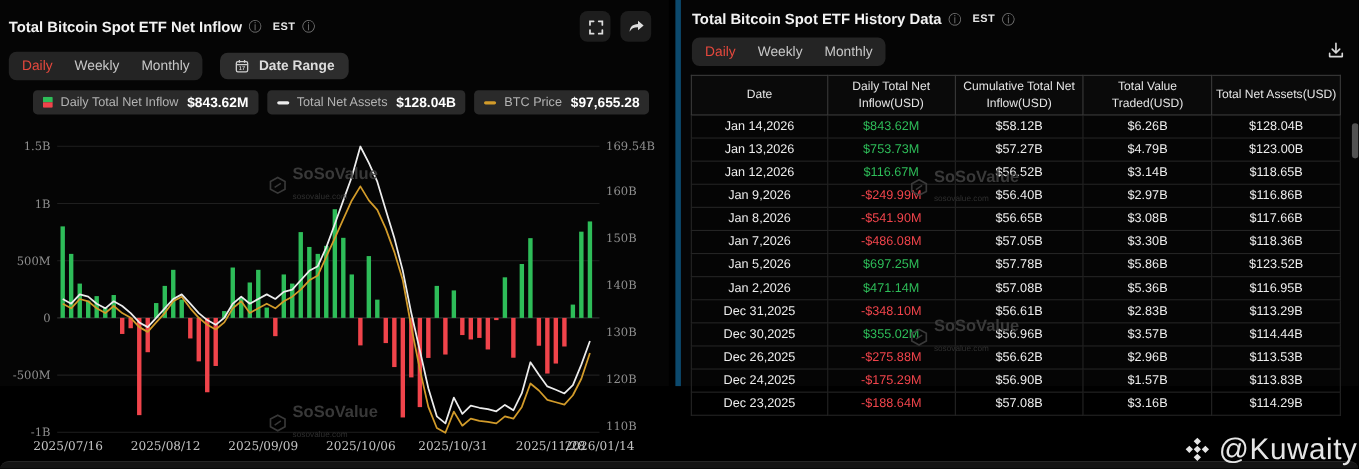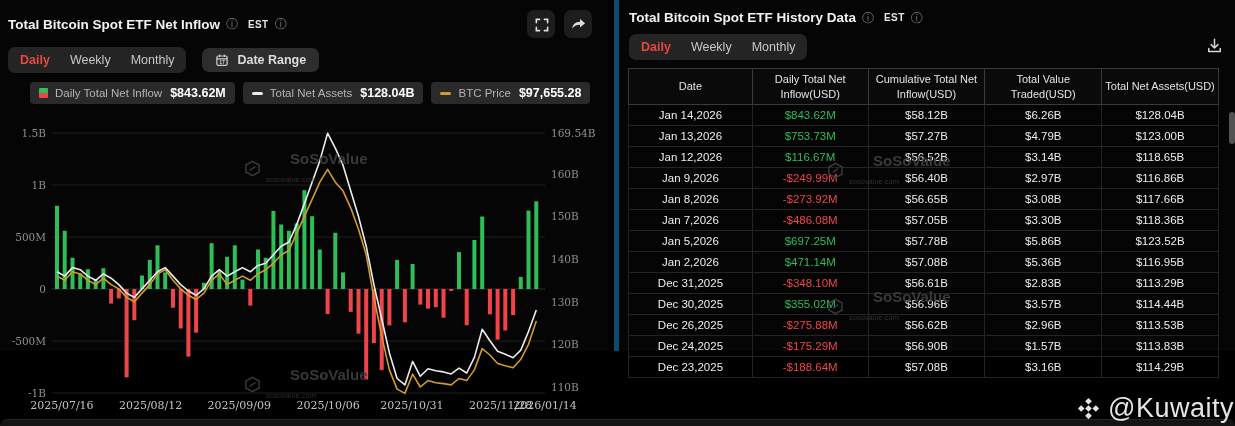--- a/index.html
+++ b/index.html
@@ -20,21 +20,21 @@
   .est{font-size:10px;font-weight:700;color:#e6e6e6;margin-left:10px;letter-spacing:.4px;}
   .hdr-btns{margin-left:auto;display:flex;gap:9px;margin-right:8px;}
   .icon-btn{width:28px;height:28px;border:none;border-radius:7px;background:#1d1d1d;
     display:flex;align-items:center;justify-content:center;cursor:pointer;padding:0;}
 
   
   .tabs-row{display:flex;align-items:center;margin:9px 8px 0 8px;gap:16px;}
   .tab-group{display:flex;gap:20px;background:#242424;border-radius:7px;padding:6px 12px;
     font-size:12.5px;color:#c7c7c7;}
   .tab{cursor:pointer;}
-  .tab.active{color:#e5483d;font-weight:700;text-align:right;}
+  .tab.active{color:#e5483d;font-weight:400;text-align:right;}
   .date-range{display:flex;align-items:flex-end;gap:8px;background:#2d2d2d;border-radius:7px;
     padding:5px 13px;font-size:12.5px;font-weight:700;color:#dcdcdc;cursor:pointer;}
   .dl-btn{margin-left:auto;background:none;border:none;cursor:pointer;padding:2px;margin-right:6px;}
 
   
   .legend-row{display:flex;gap:8px;margin:9px 8px 0 8px;padding-left:22px;}
   .chip{display:flex;align-items:center;gap:7px;background:#2a2a2a;border-radius:4px;
     padding:4px 9px;font-size:11.5px;color:#b3b3b3;white-space:nowrap;}
   .chip b{color:#ffffff;font-size:12.5px;margin-left:1px;}
   .li-split{width:9px;height:10px;display:inline-flex;flex-direction:column;border-radius:1px;overflow:hidden;}
@@ -56,21 +56,21 @@
   th{border:1px solid #3a3a3a;background:#0a0a0a;color:#e3e3e3;font-weight:400;
     font-size:11px;text-align:center;white-space:pre-line;height:33px;padding:1px 2px;line-height:1.3;}
   td{border:1px solid #242424;height:20px;padding:0 3px;text-align:center;
     color:#ededed;font-size:11.5px;white-space:nowrap;overflow:hidden;}
   td.pos{color:#2ebd59;}
   td.neg{color:#f0444b;}
   .scroll-thumb{position:absolute;right:4px;top:112px;width:6px;height:32px;border-radius:3px;background:#525252;}
 
   
   .wm{position:absolute;display:flex;align-items:center;gap:5px;pointer-events:none;opacity:.9;}
-  .wm .wm-name{color:#3f3f3f;font-weight:700;font-size:15px;line-height:1;margin-left:24px;}
+  .wm .wm-name{color:#3f3f3f;font-weight:700;font-size:15px;line-height:1;}
   .wm .wm-domain{color:#343434;font-size:7.5px;line-height:1.4;}
   .kuwaity{position:absolute;right:1px;bottom:2px;display:flex;align-items:center;gap:7px;
     color:#f2f2f2;font-size:27px;letter-spacing:.5px;opacity:.95;pointer-events:none;margin-top:17px;}
 
   .bottom-strip{position:absolute;left:0;right:0;top:419px;height:7px;background:#141414;
     border-radius:8px 8px 0 0;border-top:1px solid #262626;}
 </style>
 </head>
 <body>
 
@@ -306,21 +306,21 @@
           </tr>
           <tr>
             <td>Jan 9,2026</td>
             <td class="neg">-$249.99M</td>
             <td>$56.40B</td>
             <td>$2.97B</td>
             <td>$116.86B</td>
           </tr>
           <tr>
             <td>Jan 8,2026</td>
-            <td class="neg">-$273.92M</td>
+            <td class="neg">-$541.90M</td>
             <td>$56.65B</td>
             <td>$3.08B</td>
             <td>$117.66B</td>
           </tr>
           <tr>
             <td>Jan 7,2026</td>
             <td class="neg">-$486.08M</td>
             <td>$57.05B</td>
             <td>$3.30B</td>
             <td>$118.36B</td>

